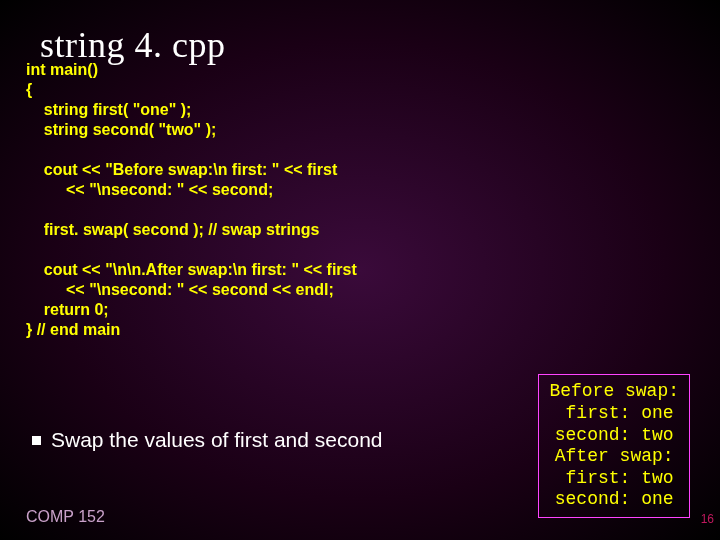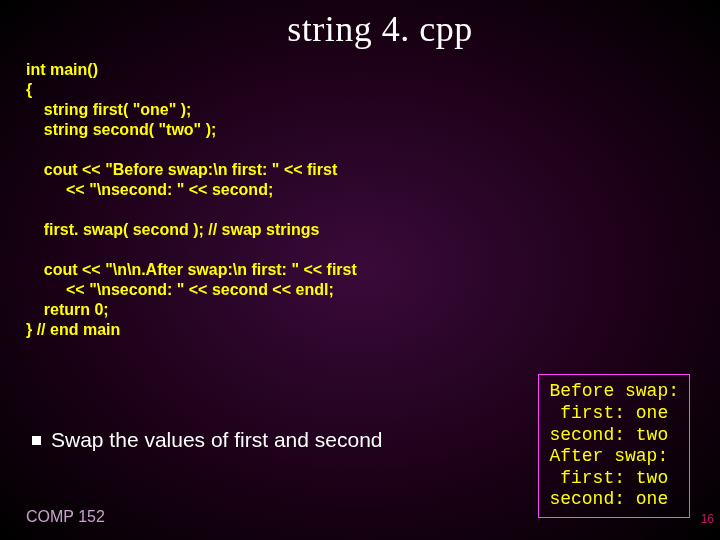--- a/index.html
+++ b/index.html
@@ -10,24 +10,24 @@
     overflow: hidden;
   }
   body {
     background: radial-gradient(ellipse at center, #3a0a3a 0%, #1a0015 60%, #000000 100%);
     font-family: Arial, Helvetica, sans-serif;
     color: #fff;
     position: relative;
   }
   .title {
     position: absolute;
-    top: 8px;
+    top: 24px;
     left: 0;
     right: 0;
-    text-align: center;
+    text-align: left;
     font-family: "Times New Roman", Times, serif;
     font-size: 36px;
     color: #ffffff;
     letter-spacing: 0.5px;
     padding-left: 40px;
   }
   .code {
     position: absolute;
     top: 60px;
     left: 26px;
@@ -59,20 +59,21 @@
     position: absolute;
     right: 30px;
     bottom: 22px;
     border: 1px solid #ff44ff;
     padding: 6px 10px 6px 10px;
     font-family: "Courier New", Courier, monospace;
     font-size: 18px;
     color: #ffff00;
     white-space: pre;
     line-height: 1.2;
+    text-align: center;
   }
   .footer-left {
     position: absolute;
     left: 26px;
     bottom: 14px;
     font-size: 16px;
     color: #c9a0c9;
   }
   .footer-right {
     position: absolute;

